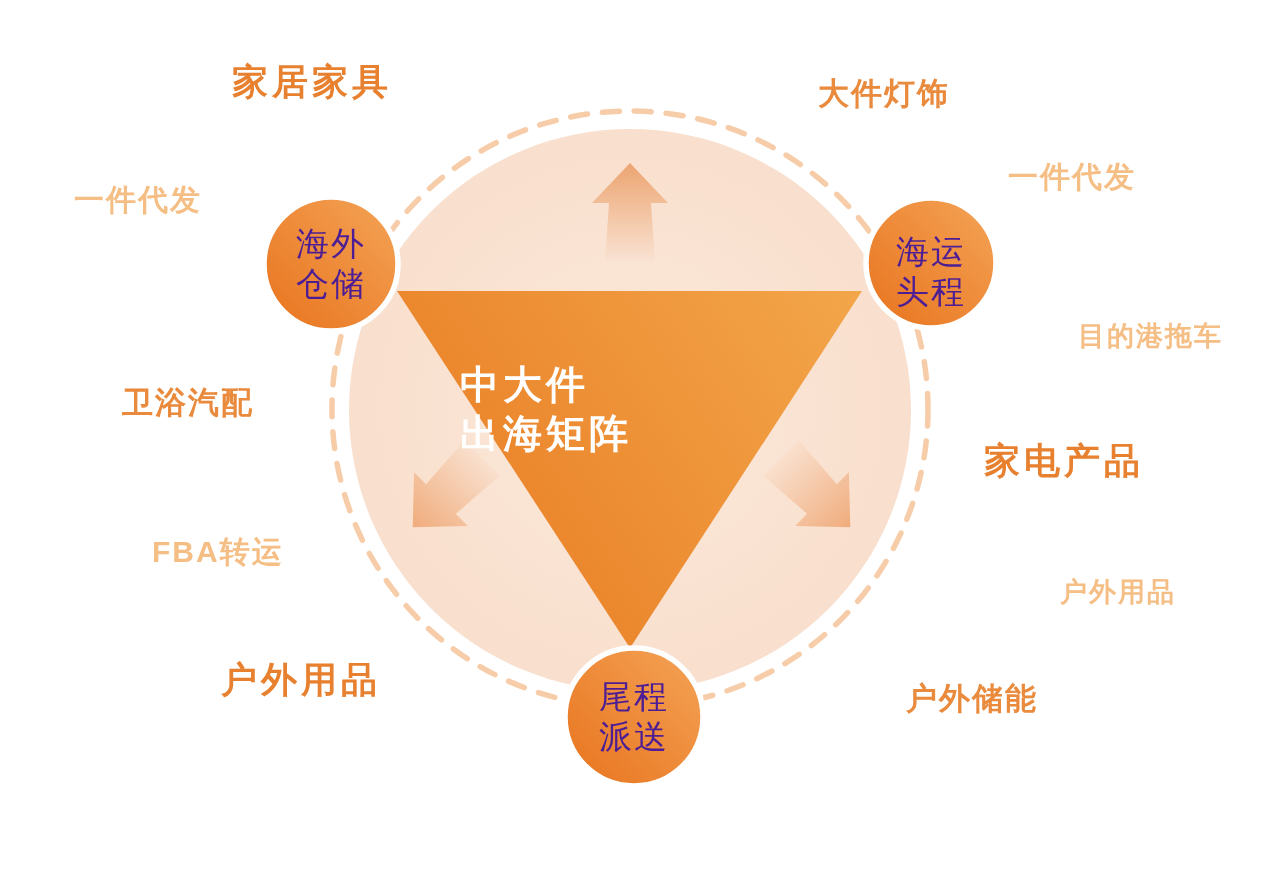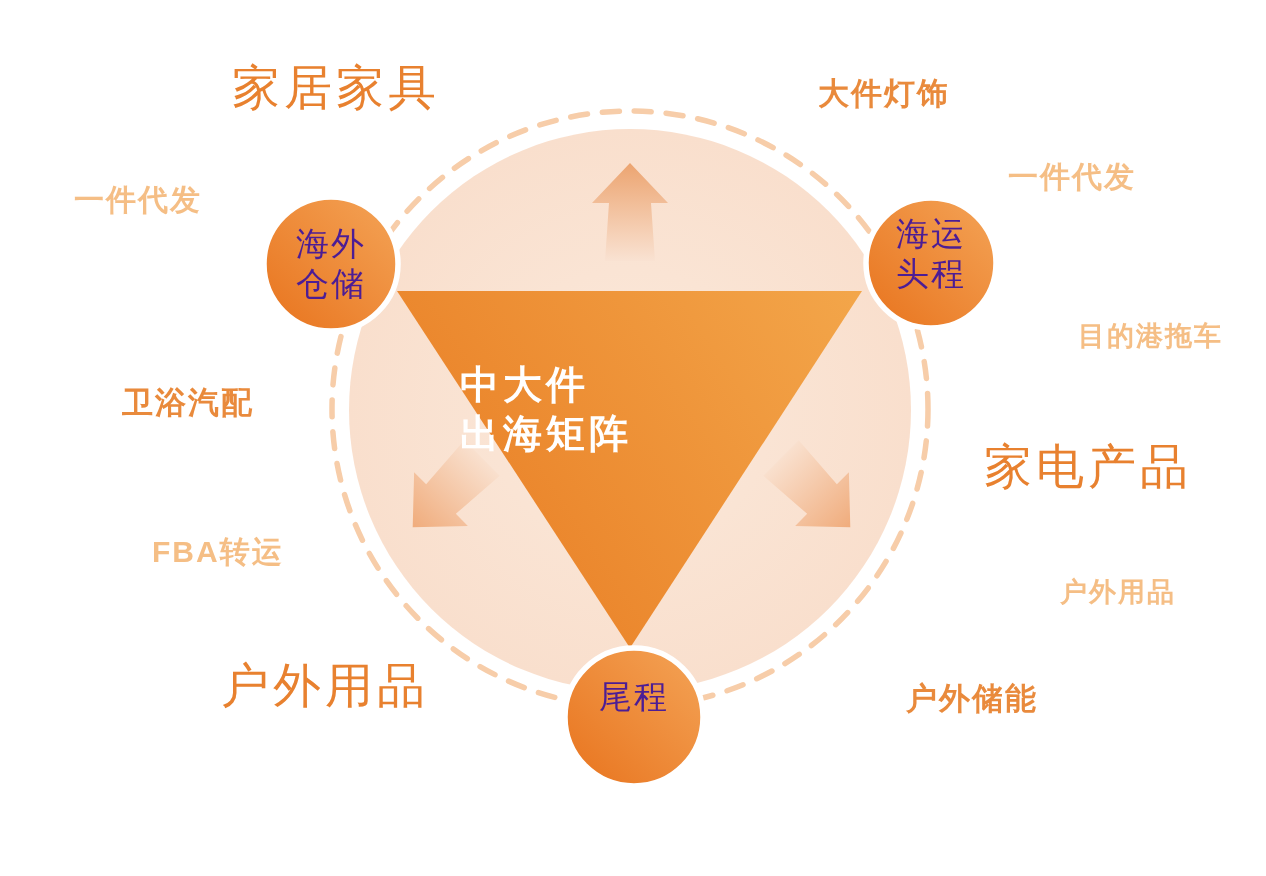--- a/index.html
+++ b/index.html
@@ -12,22 +12,22 @@
     font-family: "Liberation Sans", sans-serif;
   }
   #shapes { position: absolute; left: 0; top: 0; }
 
   .label {
     position: absolute;
     white-space: nowrap;
     line-height: 1.1;
   }
   .tier-primary {
-    font-size: 48px;
-    font-weight: 400;
+    font-size: 36px;
+    font-weight: 700;
     letter-spacing: 4px;
     color: #E8812F;
   }
   .tier-secondary {
     font-size: 31px;
     font-weight: 600;
     letter-spacing: 2px;
     color: #E98A3C;
   }
   .tier-tertiary {
@@ -114,26 +114,27 @@
 
   <div class="center-label">
     <div>中大件</div>
     <div>出海矩阵</div>
   </div>
 
   <div class="node-label" style="left:251px; top:224px;">
     <div>海外</div>
     <div>仓储</div>
   </div>
-  <div class="node-label" style="left:851px; top:214px;text-align:center;">
+  <div class="node-label" style="left:851px; top:232px;text-align:center;">
     <div>海运</div>
     <div>头程</div>
   </div>
   <div class="node-label" style="left:554px; top:677px;">
     <div>尾程</div>
+    <div>派送</div>
   </div>
 
   <div class="label tier-primary" style="left:232px; top:62px;">家居家具</div>
   <div class="label tier-secondary" style="left:818px; top:77px;">大件灯饰</div>
   <div class="label tier-tertiary" style="left:1008px; top:160px;">一件代发</div>
   <div class="label tier-tertiary" style="left:74px; top:183px;">一件代发</div>
   <div class="label tier-tertiary small" style="left:1078px; top:322px;">目的港拖车</div>
   <div class="label tier-secondary" style="left:122px; top:386px;">卫浴汽配</div>
   <div class="label tier-primary" style="left:984px; top:441px;">家电产品</div>
   <div class="label tier-tertiary" style="left:118px; top:535px;margin-left:34px;">FBA转运</div>

